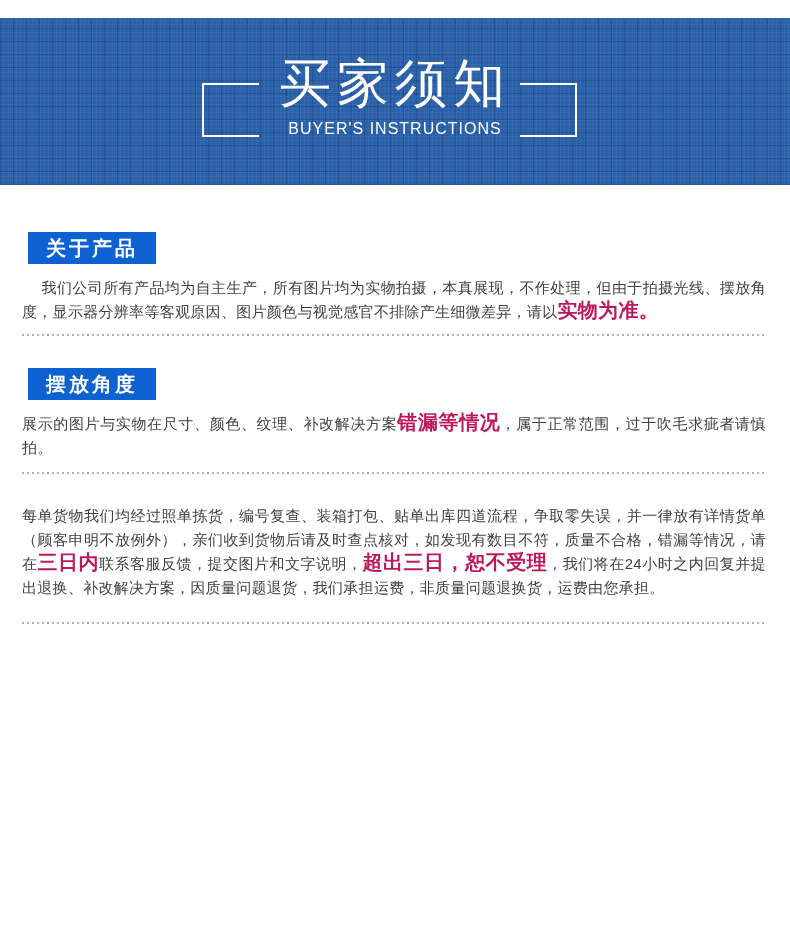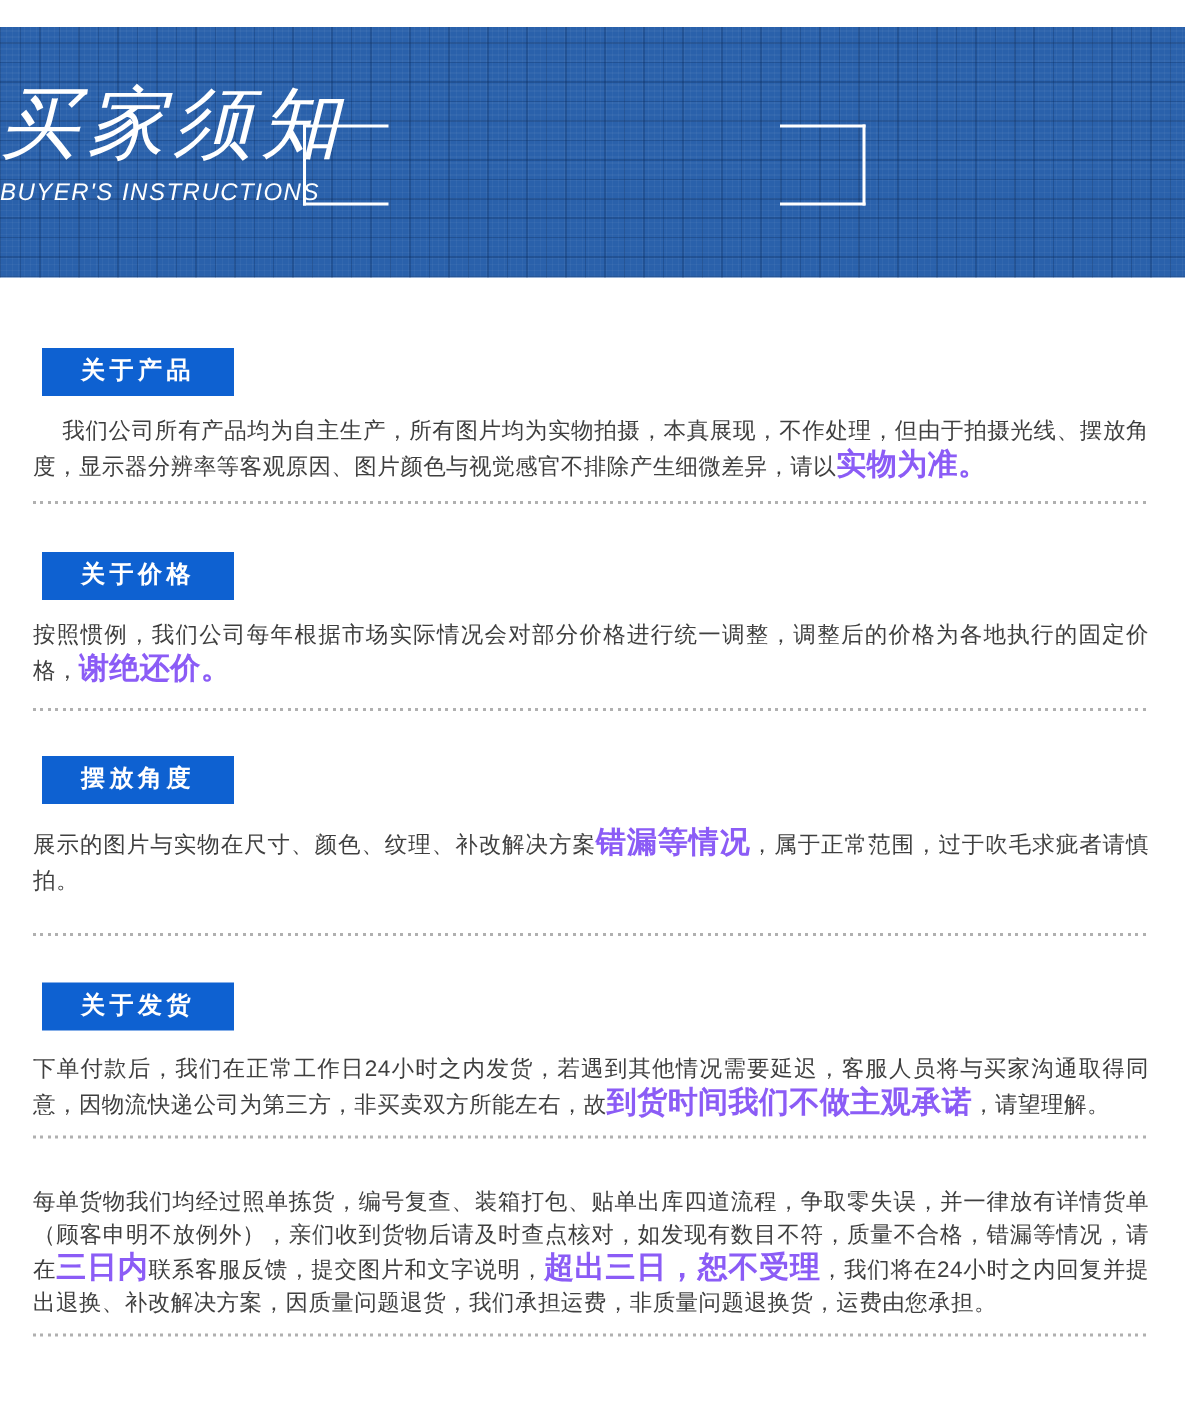--- a/index.html
+++ b/index.html
@@ -4,54 +4,53 @@
 <style>
   html,body{margin:0;padding:0;}
   body{
     width:790px;height:950px;background:#ffffff;overflow:hidden;
     font-family:"Liberation Sans","DejaVu Sans",sans-serif;
   }
   .page{width:790px;height:950px;position:relative;}
 
   
   .banner{
-    margin-top:18px;height:167px;position:relative;text-align:left;color:#fff;
+    margin-top:18px;height:167px;position:relative;text-align:center;color:#fff;
     background-color:#2a61ab;
     background-image:
       repeating-linear-gradient(0deg,  rgba(10,40,86,0.28) 0 1px, transparent 1px 13px),
       repeating-linear-gradient(90deg, rgba(10,40,86,0.28) 0 1px, transparent 1px 13px),
       repeating-linear-gradient(0deg,  rgba(255,255,255,0.04) 0 1px, transparent 1px 4px),
       repeating-linear-gradient(90deg, rgba(255,255,255,0.04) 0 1px, transparent 1px 4px);
-    font-style: italic;
   }
   .banner-title{
     margin:0;padding-top:39px;font-size:52px;line-height:1.02;
     font-weight:200;letter-spacing:6px;
   }
   .banner-subtitle{
     margin-top:10px;font-size:16px;letter-spacing:1px;font-weight:400;
   }
   .bracket{position:absolute;top:65px;width:57px;height:54px;box-sizing:border-box;}
   .bracket-l{left:202px;border-left:2px solid #fff;border-top:2px solid #fff;border-bottom:2px solid #fff;}
   .bracket-r{left:520px;border-right:2px solid #fff;border-top:2px solid #fff;border-bottom:2px solid #fff;}
 
   
   .content{display:block;}
   .section{padding:0 24px 0 22px;margin-top:32px;}
   .badge{
     display:inline-block;min-width:128px;box-sizing:border-box;height:32px;line-height:32px;
     margin-left:6px;padding:0 10px;background:#0e61d1;color:#ffffff;
-    font-size:16px;font-weight:bold;letter-spacing:3px;text-align:center;
+    font-size:20px;font-weight:bold;letter-spacing:3px;text-align:center;
   }
   .para{
     margin:12px 0 0;font-size:15px;line-height:24px;color:#3f3f3f;
     letter-spacing:0.3px;font-weight:500;text-align:justify;
   }
   .para.indent{text-indent:1.3em;}
-  .em{color:#8b5cf6;font-size:20px;font-weight:bold;line-height:1;}
+  .em{color:#be185d;font-size:20px;font-weight:bold;line-height:1;}
   .divider{
     margin-top:12px;height:2px;
     background-image:repeating-linear-gradient(to right,#b0b0b0 0 2px,transparent 2px 5px);
   }
   
   .section:nth-of-type(1){margin-top:47px;}
   .section:nth-of-type(1) .divider{margin-top:10px;}
   .section:nth-of-type(3){margin-top:30px;}
   .section:nth-of-type(3) .para{margin-top:16px;}
   .section:nth-of-type(3) .divider{margin-top:22px;}
@@ -73,37 +72,27 @@
     <div class="banner-subtitle">BUYER'S INSTRUCTIONS</div>
   </header>
 
   <main class="content" id="sections">
   <section class="section">
     <div class="badge">关于产品</div>
     <p class="para indent"><span>我们公司所有产品均为自主生产，所有图片均为实物拍摄，本真展现，不作处理，但由于拍摄光线、摆放角度，显示器分辨率等客观原因、图片颜色与视觉感官不排除产生细微差异，请以</span><span class="em">实物为准。</span></p>
     <div class="divider"></div>
   </section>
 
-  <section class="section">
-    <div class="badge">关于价格</div>
-    <p class="para"><span>按照惯例，我们公司每年根据市场实际情况会对部分价格进行统一调整，调整后的价格为各地执行的固定价格，</span><span class="em">谢绝还价。</span></p>
-    <div class="divider"></div>
-  </section>
 
   <section class="section">
     <div class="badge">摆放角度</div>
     <p class="para"><span>展示的图片与实物在尺寸、颜色、纹理、补改解决方案</span><span class="em">错漏等情况</span><span>，属于正常范围，过于吹毛求疵者请慎拍。</span></p>
     <div class="divider"></div>
   </section>
 
-  <section class="section">
-    <div class="badge">关于发货</div>
-    <p class="para"><span>下单付款后，我们在正常工作日24小时之内发货，若遇到其他情况需要延迟，客服人员将与买家沟通取得同意，因物流快递公司为第三方，非买卖双方所能左右，故</span><span class="em">到货时间我们不做主观承诺</span><span>，请望理解。</span></p>
-    <div class="divider"></div>
-  </section>
 
   <section class="section">
     <p class="para"><span>每单货物我们均经过照单拣货，编号复查、装箱打包、贴单出库四道流程，争取零失误，并一律放有详情货单（顾客申明不放例外），亲们收到货物后请及时查点核对，如发现有数目不符，质量不合格，错漏等情况，请在</span><span class="em">三日内</span><span>联系客服反馈，提交图片和文字说明，</span><span class="em">超出三日，恕不受理</span><span>，我们将在24小时之内回复并提出退换、补改解决方案，因质量问题退货，我们承担运费，非质量问题退换货，运费由您承担。</span></p>
     <div class="divider"></div>
   </section>
 </main>
 
 </div>
 
 </body></html>

